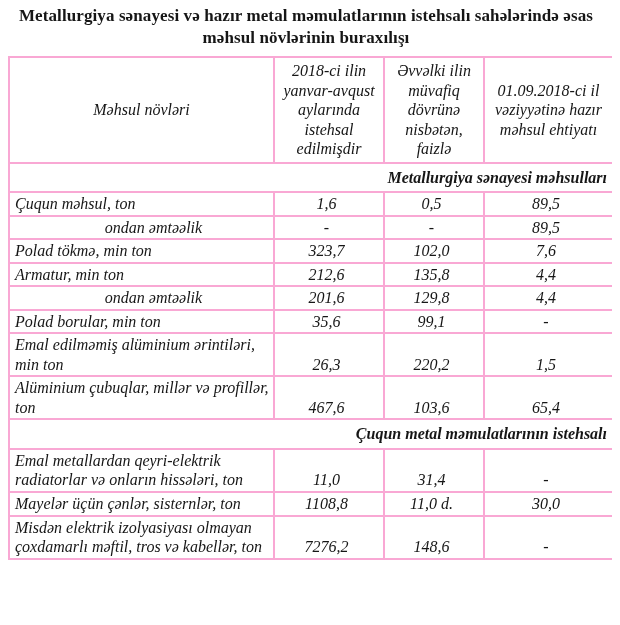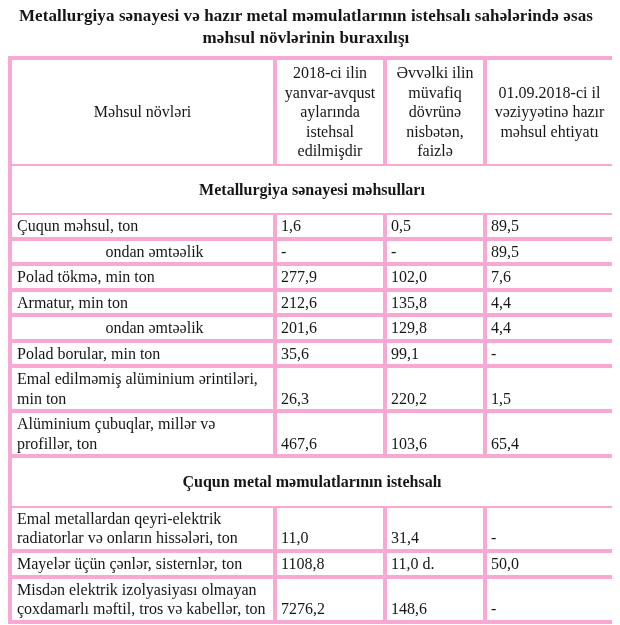--- a/index.html
+++ b/index.html
@@ -26,51 +26,52 @@
     letter-spacing: 0.1px;
   }
   table.main-table {
     border-collapse: collapse;
     table-layout: fixed;
     width: 604px;
     margin: 0 auto 0 8px;
     border: 2px solid #262626;
   }
   th, td {
-    border: 4px solid #f9a8d4;
+    border: 2px solid #f9a8d4;
     font-size: 16px;
     line-height: 1.22;
     padding: 1px 4px;
     overflow: hidden;
+    font-style: italic;
   }
   th {
     font-weight: normal;
     text-align: center;
     vertical-align: middle;
     padding: 3px 4px;
   }
   td.label-cell {
     text-align: left;
     vertical-align: top;
     padding-left: 5px;
     padding-right: 4px;
   }
   td.label-cell.indent {
     text-align: center;
     padding-left: 28px;
   }
   td.num-cell {
-    text-align: left;
+    text-align: center;
     vertical-align: bottom;
     padding-right: 9px;
   }
   tr.section-row td {
     font-weight: bold;
-    text-align: center;
-    padding: 14px 5px;
+    text-align: right;
+    padding: 4px 5px;
     border-top-width: 2px;
     border-bottom-width: 1px;
   }
   tr.group-row td {
     border-top-width: 2px;
   }
   tr.sub-row td {
     border-top-width: 1px;
   }
   thead th { border-bottom-width: 2px; }
@@ -108,21 +109,21 @@
           <td class="num-cell">89,5</td>
         </tr>
         <tr class="sub-row">
           <td class="label-cell indent">ondan əmtəəlik</td>
           <td class="num-cell">-</td>
           <td class="num-cell">-</td>
           <td class="num-cell">89,5</td>
         </tr>
         <tr class="group-row">
           <td class="label-cell">Polad tökmə, min ton</td>
-          <td class="num-cell">277,9</td>
+          <td class="num-cell">323,7</td>
           <td class="num-cell">102,0</td>
           <td class="num-cell">7,6</td>
         </tr>
         <tr class="group-row">
           <td class="label-cell">Armatur, min ton</td>
           <td class="num-cell">212,6</td>
           <td class="num-cell">135,8</td>
           <td class="num-cell">4,4</td>
         </tr>
         <tr class="sub-row">
@@ -155,21 +156,21 @@
         <tr class="group-row">
           <td class="label-cell">Emal metallardan qeyri-elektrik radiatorlar və onların hissələri, ton</td>
           <td class="num-cell">11,0</td>
           <td class="num-cell">31,4</td>
           <td class="num-cell">-</td>
         </tr>
         <tr class="group-row">
           <td class="label-cell">Mayelər üçün çənlər, sisternlər, ton</td>
           <td class="num-cell">1108,8</td>
           <td class="num-cell">11,0 d.</td>
-          <td class="num-cell">50,0</td>
+          <td class="num-cell">30,0</td>
         </tr>
         <tr class="group-row">
           <td class="label-cell">Misdən elektrik izolyasiyası olmayan çoxdamarlı məftil, tros və kabellər, ton</td>
           <td class="num-cell">7276,2</td>
           <td class="num-cell">148,6</td>
           <td class="num-cell">-</td>
         </tr>
       </tbody>
   </table>
 

